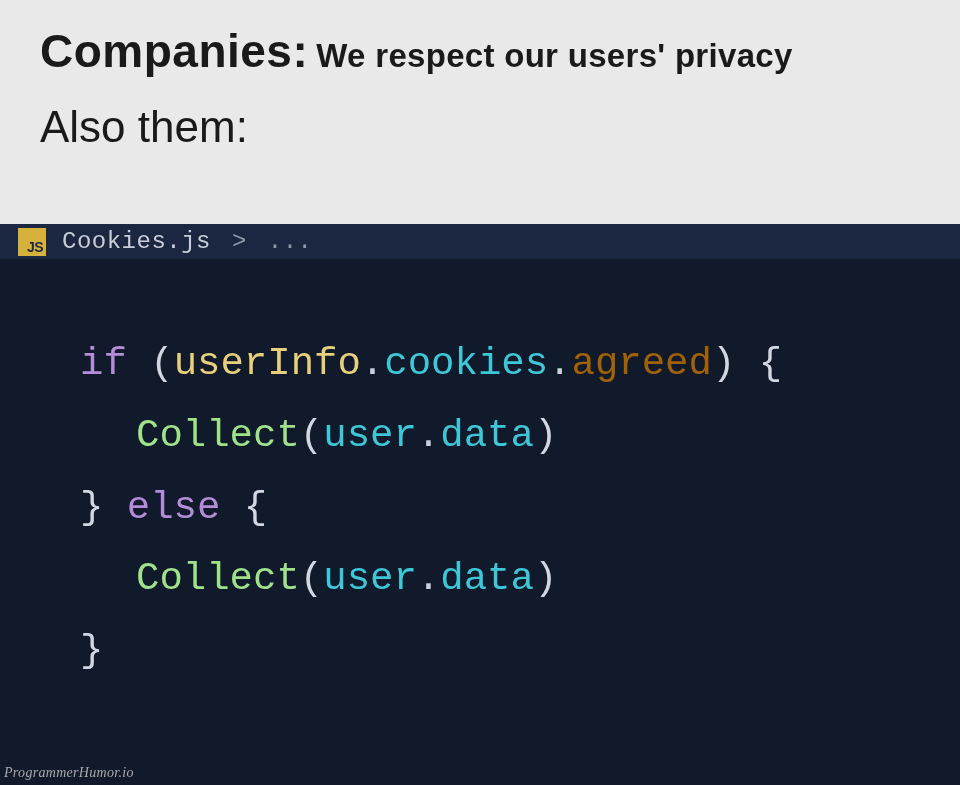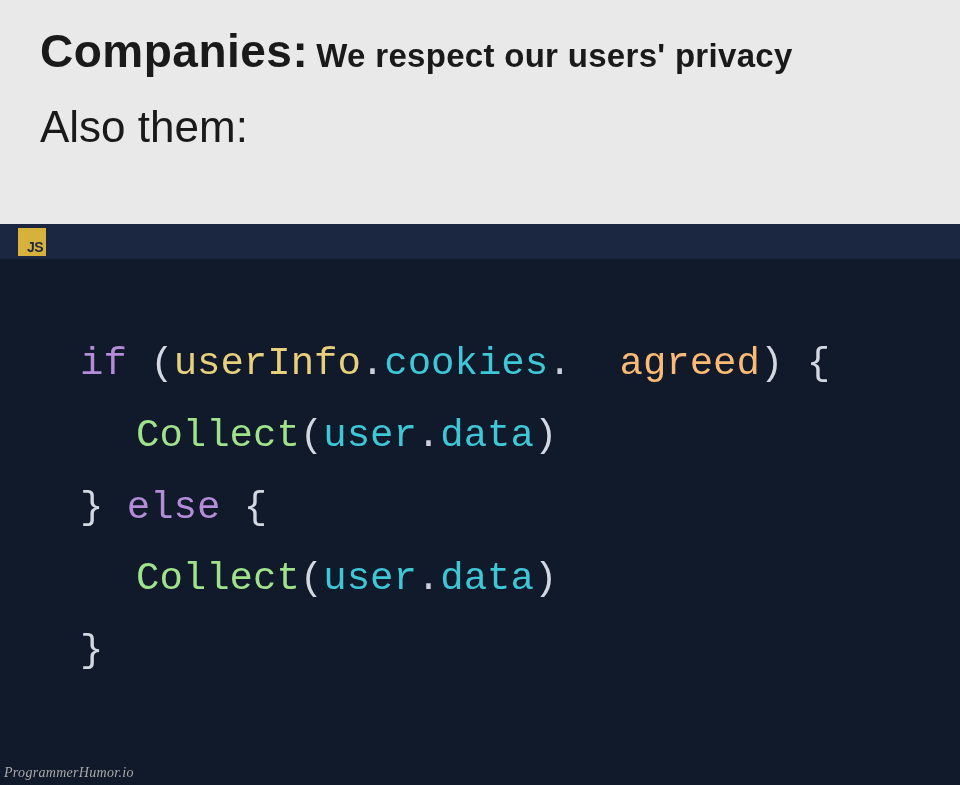--- a/index.html
+++ b/index.html
@@ -81,21 +81,21 @@
     font-size: 39px;
     line-height: 1.84;
     color: #d2d7e2;
     white-space: pre;
   }
   .tok-keyword    { color: #b48cd8; }    
   .tok-punct      { color: #d2d7e2; }
   .tok-var        { color: #e8cf7b; }
   .tok-dot        { color: #c9cfdc; }
   .tok-prop-cyan  { color: #3ec7d7; }
-  .tok-prop-mint  { color: #fdba74; margin-left: 48px; }
+  .tok-prop-mint  { color: #a16207; }
   .tok-func       { color: #9fe28a; }
   .indent1 { padding-left: 56px; display: inline-block; text-align: center; }
   .watermark {
     position: absolute;
     left: 4px;
     bottom: 4px;
     font-size: 14px;
     font-style: italic;
     font-weight: 400;
     color: #a9a9a9;
@@ -110,20 +110,25 @@
   <div class="line1">
     <span class="line1-lead">Companies:</span>
     <span class="line1-rest">We respect our users' privacy</span>
   </div>
   <div class="line2">Also them:</div>
 </div>
 
 <div class="editor">
   <div class="tabbar">
     <div class="js-badge">JS</div>
+    <div class="crumb">
+      <span>Cookies.js</span>
+      <span class="sep">&gt;</span>
+      <span class="dots">...</span>
+    </div>
   </div>
 
   <div class="code"><span><span class="tok-keyword">if</span> <span class="tok-punct">(</span><span class="tok-var">userInfo</span><span class="tok-dot">.</span><span class="tok-prop-cyan">cookies</span><span class="tok-dot">.</span><span class="tok-prop-mint">agreed</span><span class="tok-punct">)</span> <span class="tok-punct">{</span></span>
 <span><span class="indent1"><span class="tok-func">Collect</span><span class="tok-punct">(</span><span class="tok-prop-cyan">user</span><span class="tok-dot">.</span><span class="tok-prop-cyan">data</span><span class="tok-punct">)</span></span></span>
 <span><span class="tok-punct">}</span> <span class="tok-keyword">else</span> <span class="tok-punct">{</span></span>
 <span><span class="indent1"><span class="tok-func">Collect</span><span class="tok-punct">(</span><span class="tok-prop-cyan">user</span><span class="tok-dot">.</span><span class="tok-prop-cyan">data</span><span class="tok-punct">)</span></span></span>
 <span><span class="tok-punct">}</span></span></div>
 </div>
 
 <div class="watermark">ProgrammerHumor.io</div>

